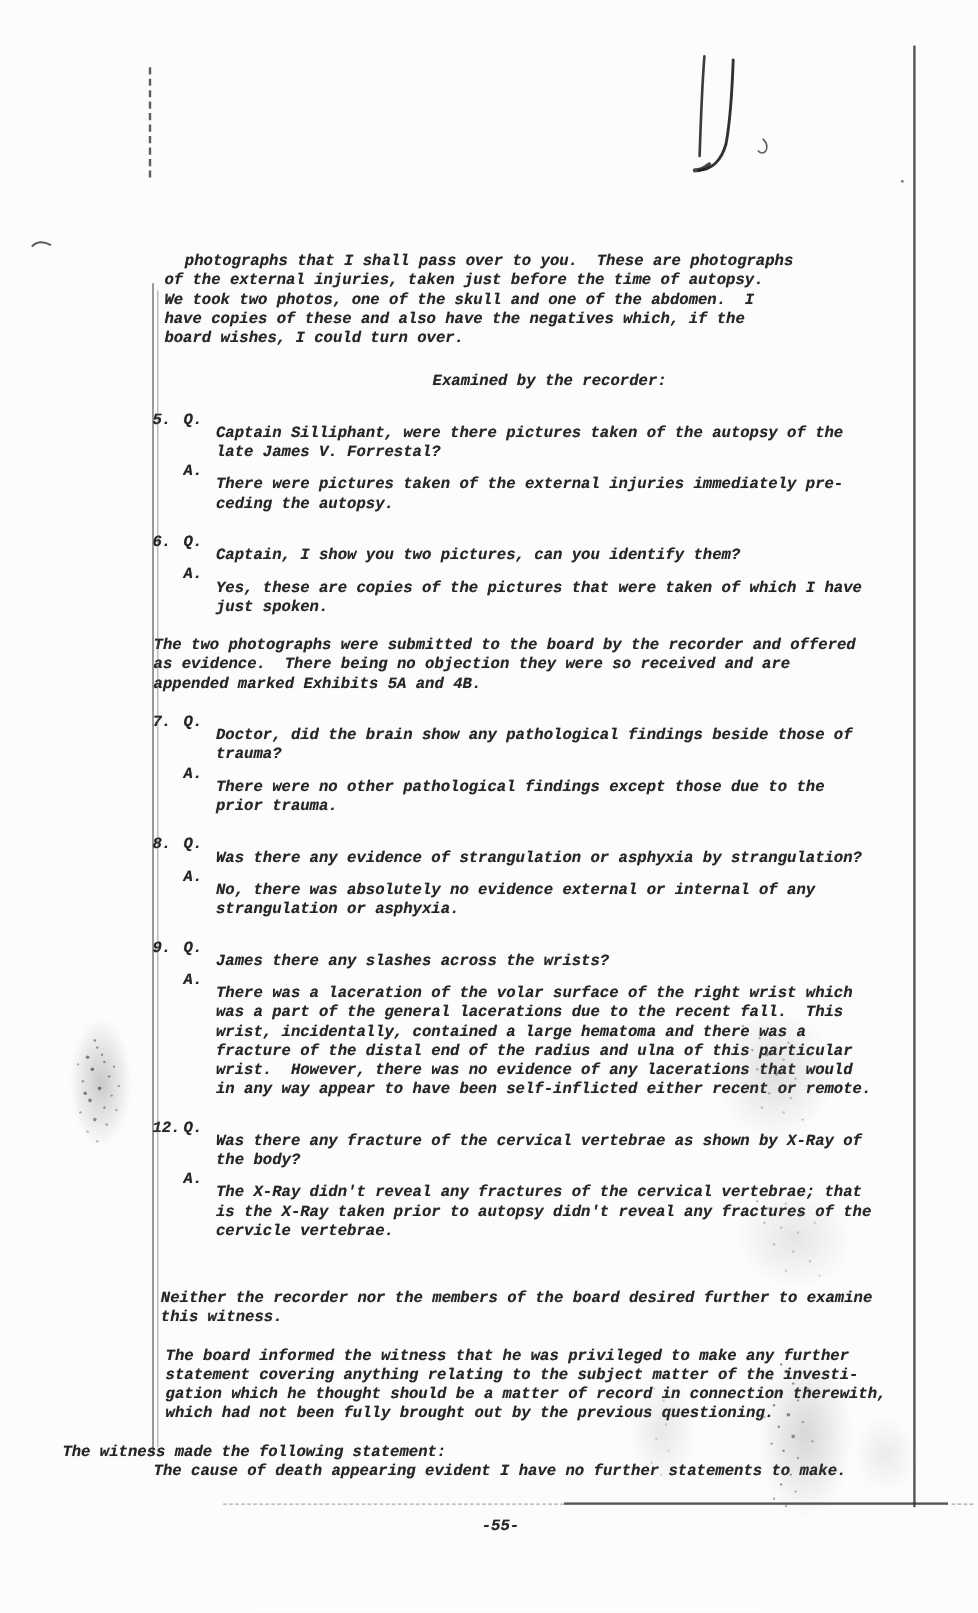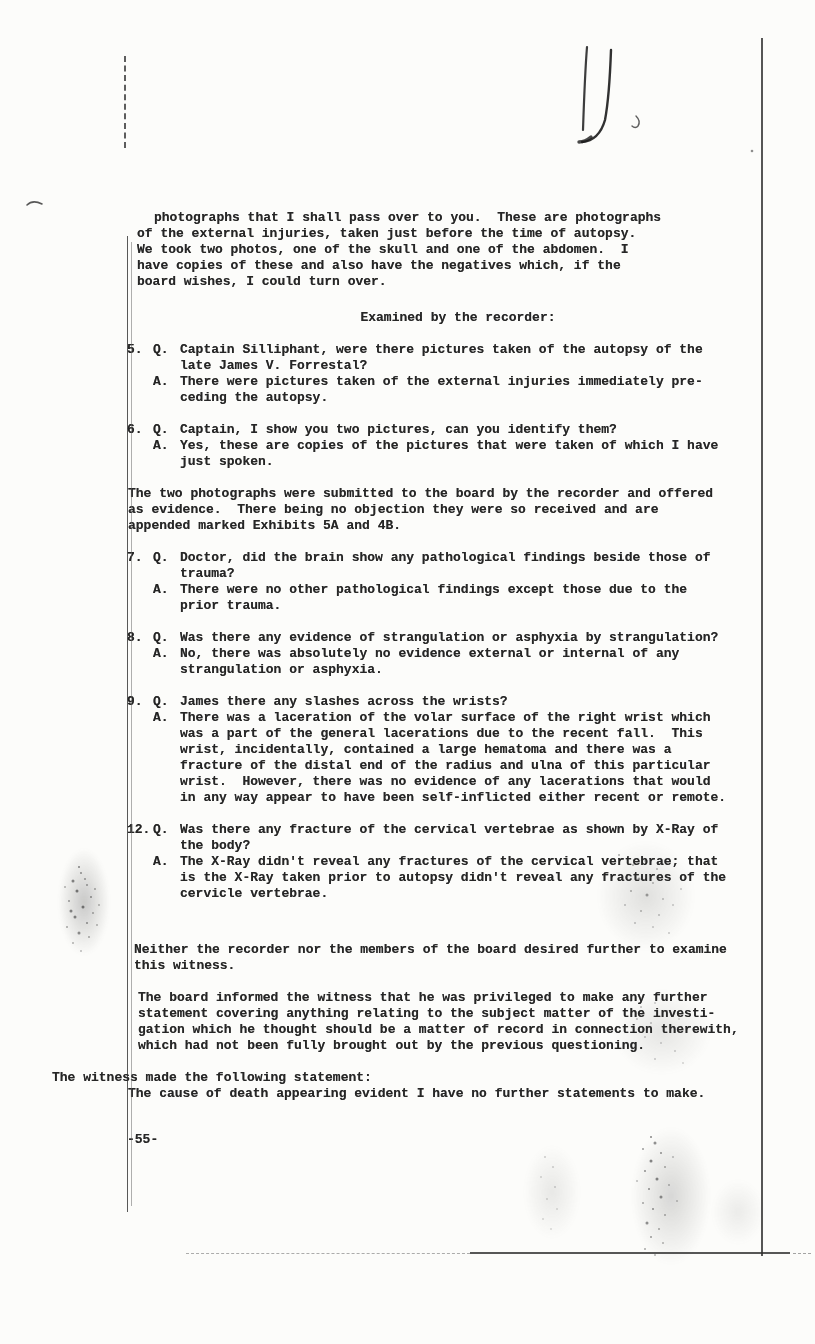--- a/index.html
+++ b/index.html
@@ -6,44 +6,45 @@
   body{
     width:815px;height:1344px;
     background:#f7f7f5;
     font-family:"Liberation Mono","DejaVu Sans Mono",monospace;
     overflow:hidden;
   }
   .page{
     position:relative;width:815px;height:1344px;
     background:#fcfcfa;
     color:#242424;
+    font-style:italic;
   }
   .content{position:absolute;inset:0;z-index:1;}
   .txtline, .para, .qtxt{
     font-size:13px;line-height:16px;font-weight:600;
     white-space:pre-wrap;
     color:#262626;
     text-shadow:0 0 0.6px rgba(30,30,30,0.55);
   }
   .para{margin:0;}
   .opening{margin-left:137px;margin-top:210px;width:640px;text-indent:17px;}
   .flushL{margin-left:128px;width:660px;}
   .examined-recorder{margin-top:20px;text-align:center;}
   .qa{margin-left:127px;margin-top:16px;}
   .qrow{display:flex;}
   .num{width:26px;flex:0 0 26px;font-size:13px;line-height:16px;font-weight:600;text-shadow:0 0 0.6px rgba(30,30,30,0.55);}
   .ltr{width:27px;flex:0 0 27px;font-size:13px;line-height:16px;font-weight:600;text-shadow:0 0 0.6px rgba(30,30,30,0.55);}
-  .qtxt{flex:1;}
+  .qtxt{flex:1;margin-top:11px;}
   .evidence{margin-top:16px;}
   .examined-board{margin-top:16px;}
   .neither{margin-top:40px;margin-left:134px;width:660px;}
   .informed{margin-top:16px;margin-left:138px;width:660px;}
   .stmt-intro{margin-top:16px;margin-left:52px;}
   .stmt{margin-top:0;margin-left:128px;}
-  .pagenum{margin-top:30px;margin-left:127px;width:580px;}
+  .pagenum{margin-top:30px;margin-left:127px;width:580px;text-align:center;}
 
   
   .edge{position:absolute;z-index:2;}
   .left-dash-top{left:124px;top:56px;height:92px;width:0;border-left:2px dashed rgba(40,40,40,.75);}
   .left-line-a{left:127px;top:236px;height:976px;width:1px;background:rgba(48,48,48,.8);}
   .left-line-b{left:131px;top:242px;height:964px;width:1px;background:rgba(95,95,95,.5);}
   .right-line{left:761px;top:38px;height:1218px;width:2px;background:rgba(38,38,38,.78);}
   .bottom-solid{left:470px;top:1252px;width:320px;height:2px;background:rgba(45,45,45,.8);}
   .bottom-dash{left:186px;top:1253px;width:284px;height:0;border-top:1px dashed rgba(75,75,75,.45);}
   .bottom-tail{left:793px;top:1253px;width:18px;height:0;border-top:1px dashed rgba(75,75,75,.5);}

